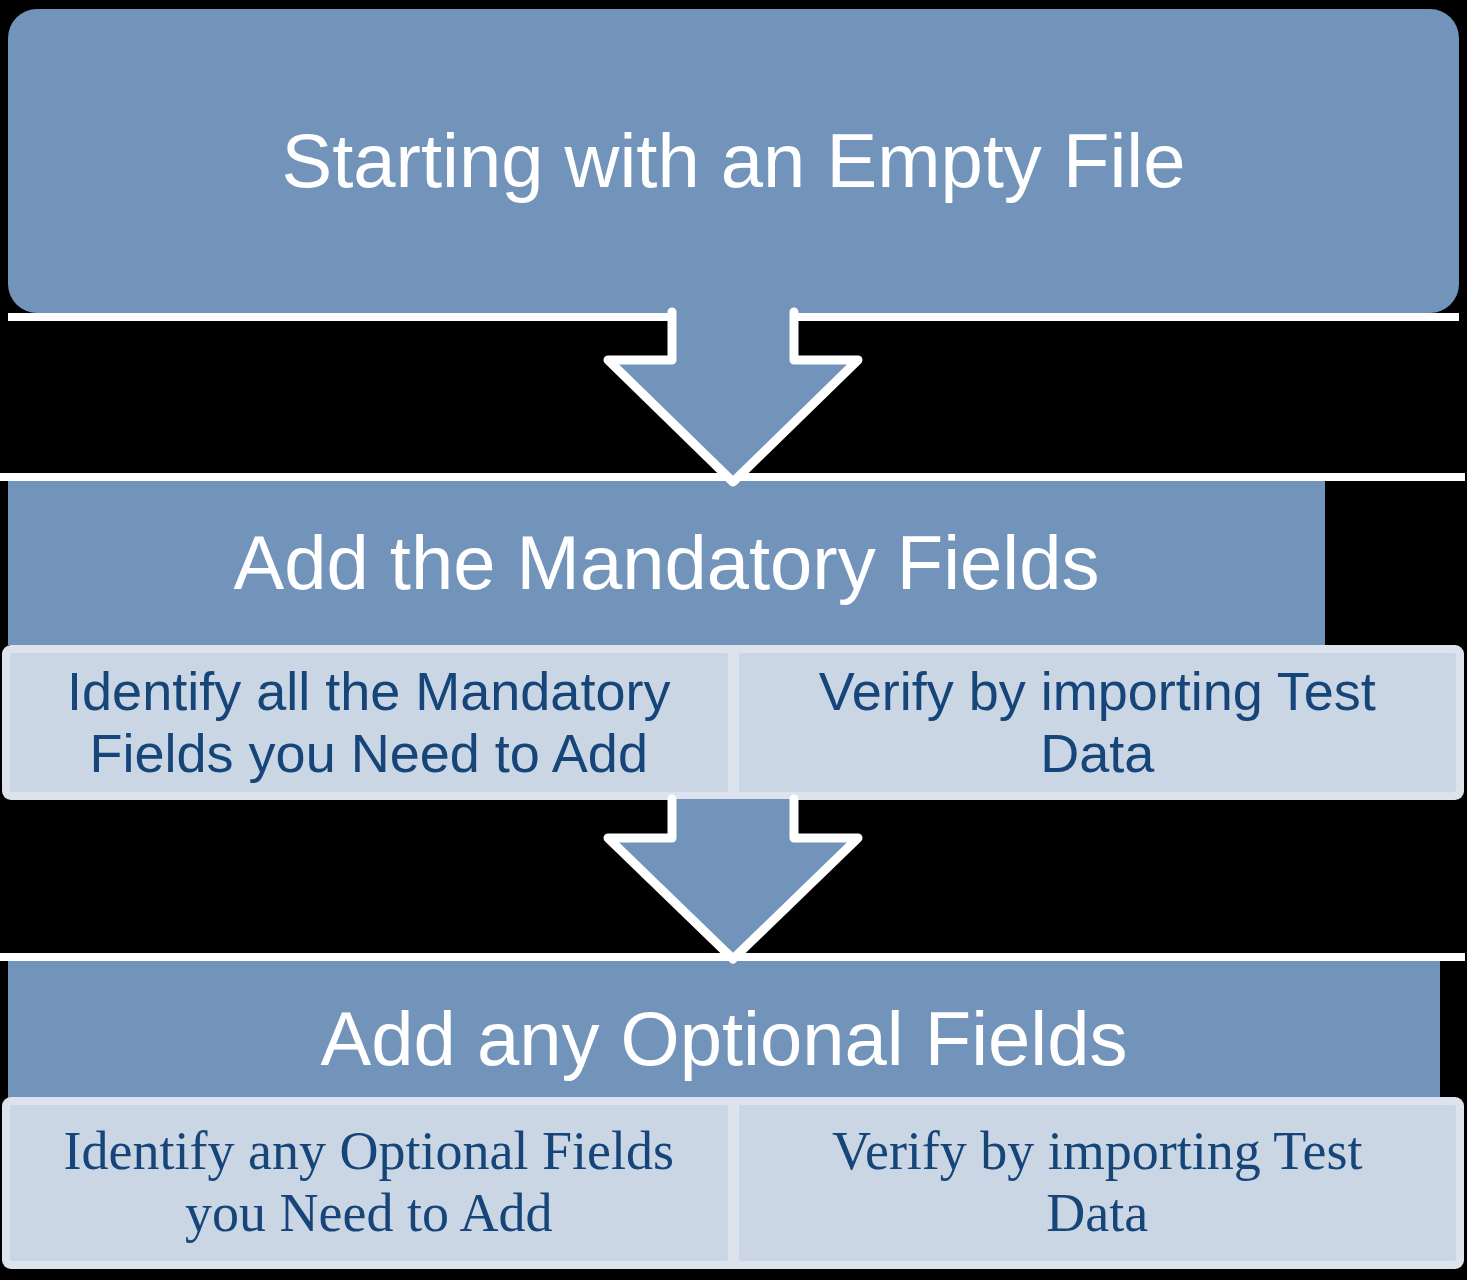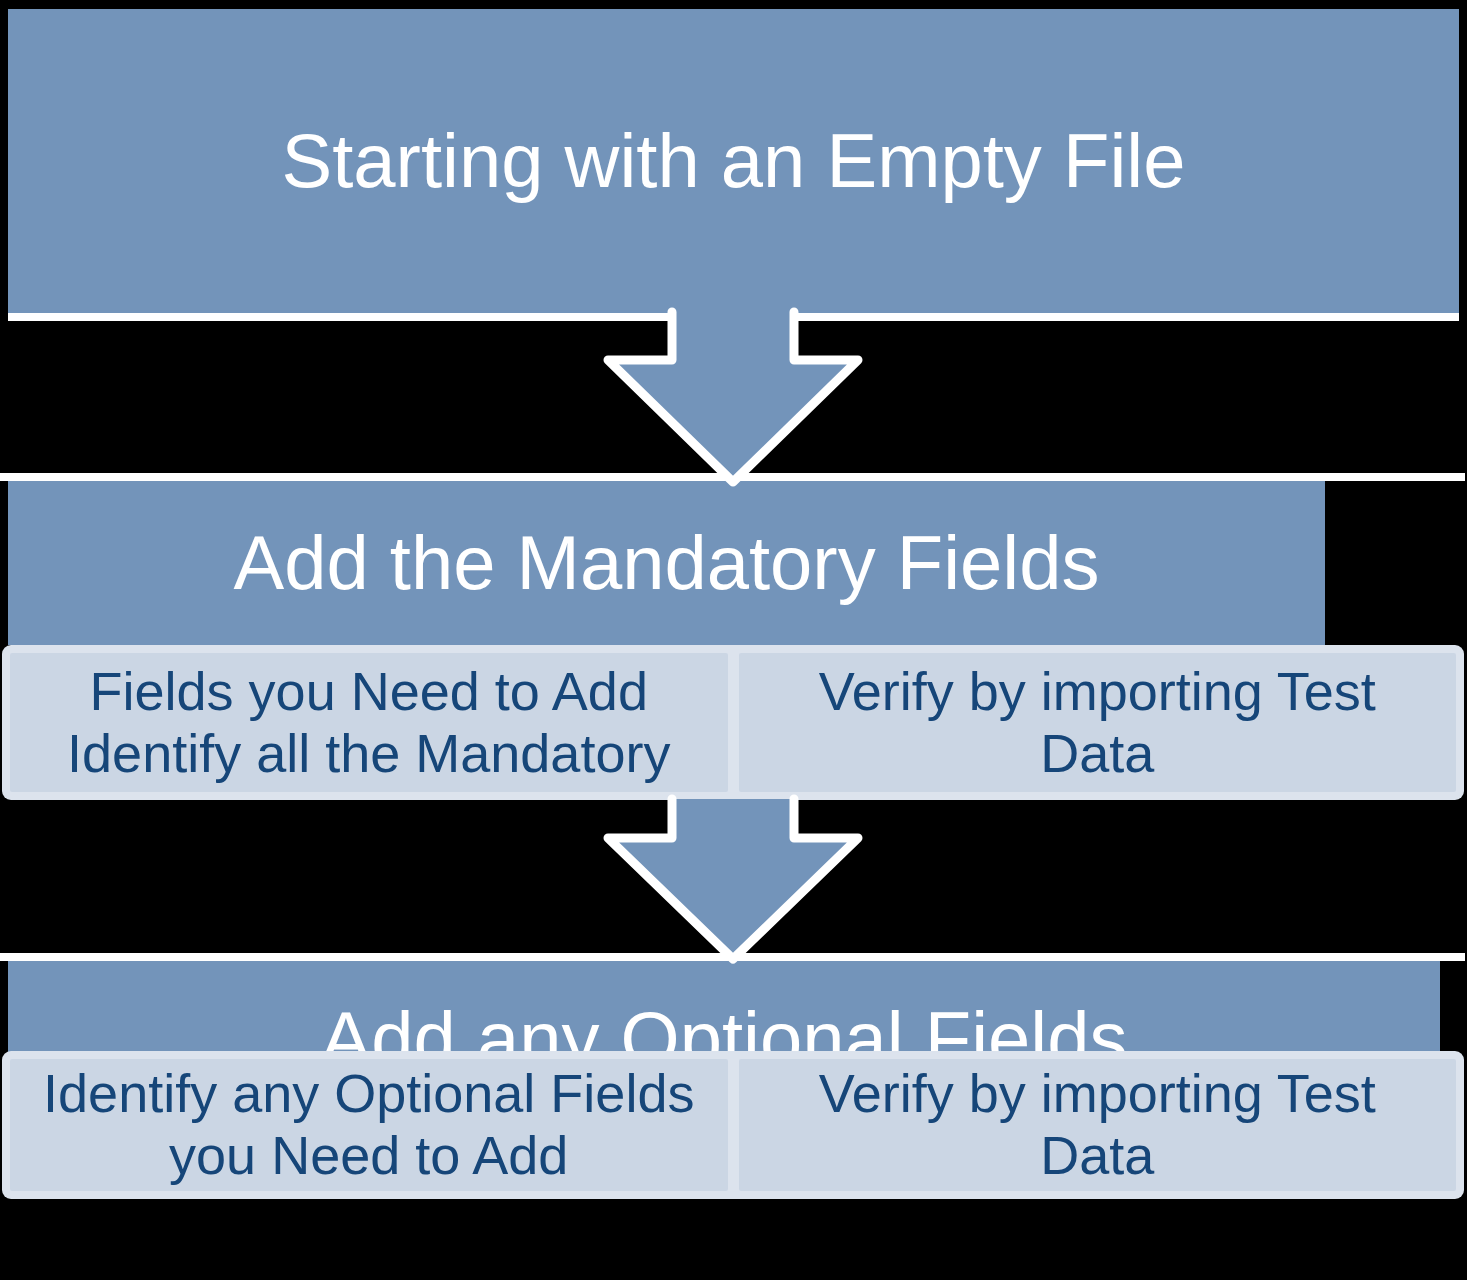--- a/index.html
+++ b/index.html
@@ -8,38 +8,38 @@
     font-family:"Liberation Sans",sans-serif;
   }
   .canvas{position:absolute;left:0;top:0;width:1467px;height:1280px;background:#000;}
 
   
   .hdr{
     position:absolute;background:#7394BA;color:#FFFFFF;
     display:flex;align-items:center;justify-content:center;
     font-size:76px;line-height:1.1;white-space:nowrap;z-index:2;
   }
-  #box1{left:8px;top:9px;width:1451px;height:304px;}
+  #box1{left:8px;top:9px;width:1451px;height:304px;border-radius:29px;}
   #box2{left:8px;top:481px;width:1317px;height:164px;}
   #box3{left:8px;top:961px;width:1432px;height:156px;}
 
   
   .strip{position:absolute;background:#FFFFFF;height:8px;z-index:1;}
   #strip1{left:8px;top:313px;width:1451px;}
   #strip2{left:0px;top:473px;width:1465px;}
   #strip3{left:0px;top:953px;width:1465px;}
 
   
   .subrow{
     position:absolute;left:2px;width:1462px;
     background:#DCE3ED;border-radius:9px;
     display:flex;gap:11px;padding:8px;box-sizing:border-box;z-index:2;
   }
   #row1{top:645px;height:155px;}
-  #row2{top:1051px;height:148px;}
+  #row2{top:1097px;height:172px;font-family:Liberation Serif, serif;}
   .subcell{
     flex:1;background:#CBD6E4;border-radius:2px;
     display:flex;align-items:center;justify-content:center;
     text-align:center;color:#164679;font-size:54px;line-height:1.14;
   }
   .subcell .line{display:block;}
 
   
   #arrows{position:absolute;left:0;top:0;z-index:5;pointer-events:none;}
   .arrow-path{
@@ -57,22 +57,22 @@
   </div>
   <div class="strip" id="strip1"></div>
 
   <div class="strip" id="strip2"></div>
   <div class="hdr" id="box2">
     <span>Add the Mandatory Fields</span>
   </div>
   <div class="subrow" id="row1">
     <div class="subcell">
       <div>
+        <span class="line">Identify all the Mandatory</span>
         <span class="line">Fields you Need to Add</span>
-        <span class="line">Identify all the Mandatory</span>
       </div>
     </div>
     <div class="subcell">
       <div>
         <span class="line">Verify by importing Test</span>
         <span class="line">Data</span>
       </div>
     </div>
   </div>
 

